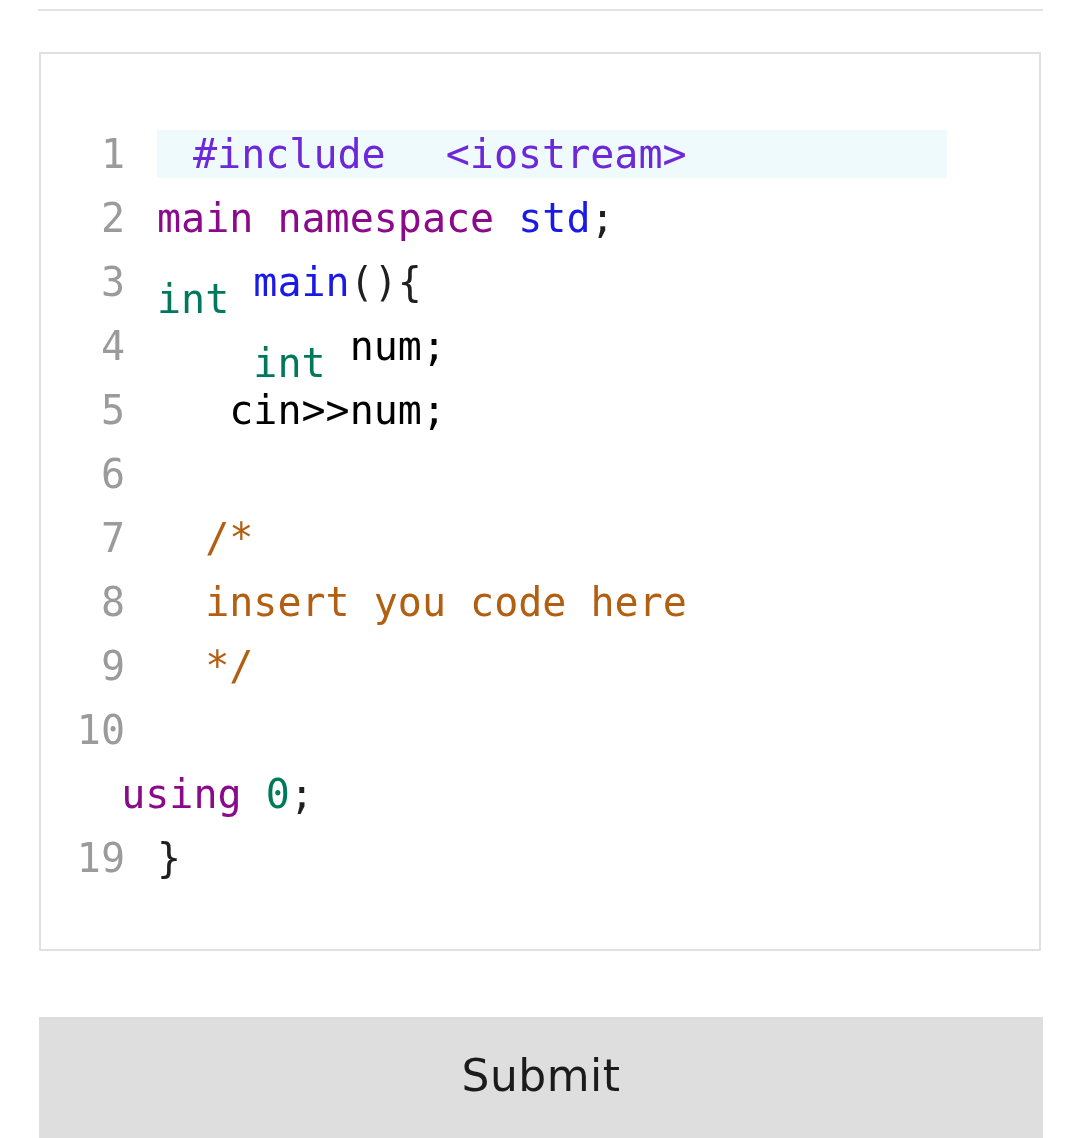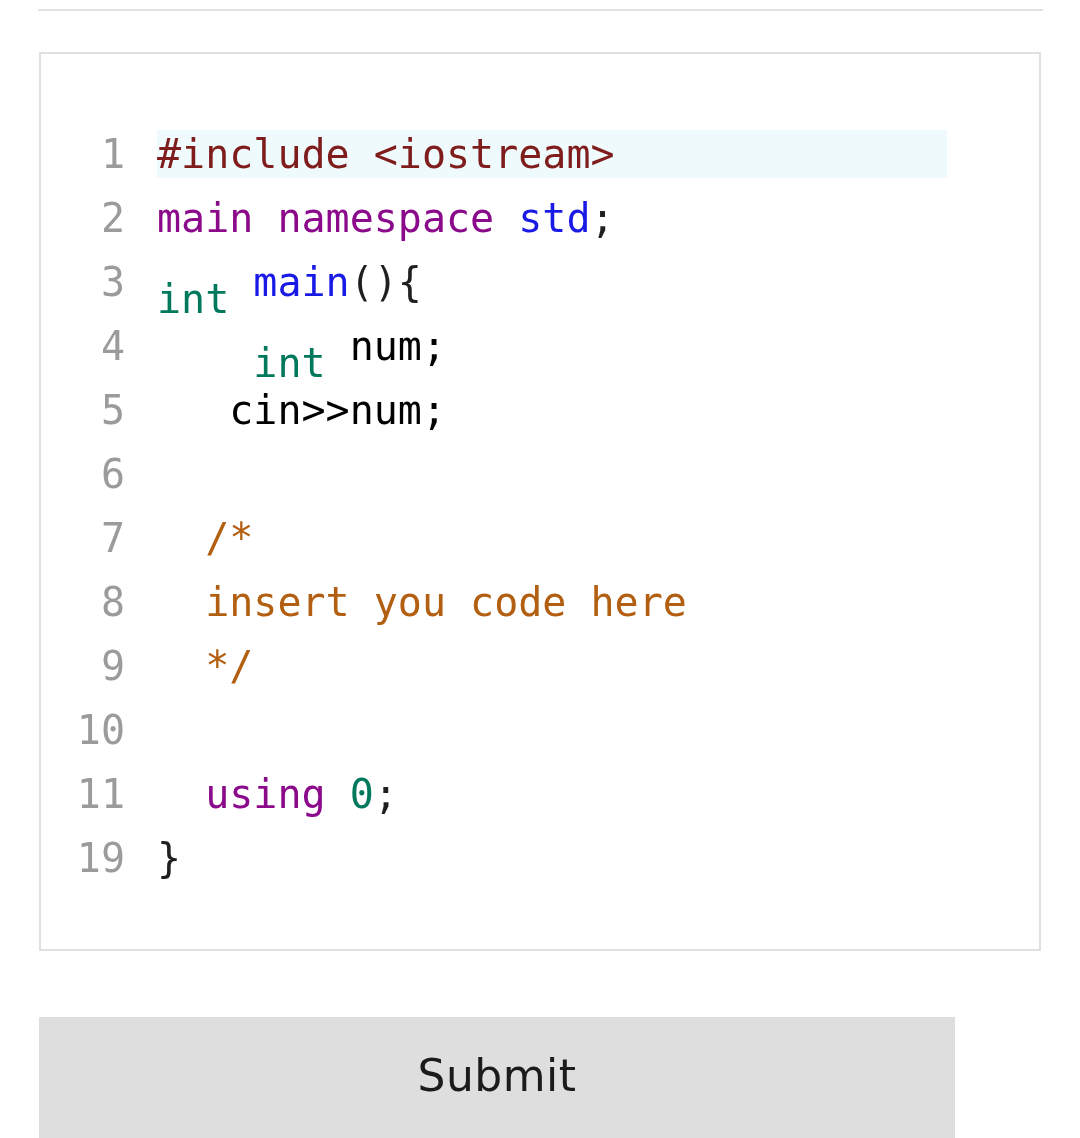--- a/index.html
+++ b/index.html
@@ -77,36 +77,36 @@
     align-items: center;
     font-family: "DejaVu Sans Mono", monospace;
     font-size: 40px;
     line-height: 48px;
     white-space: pre;
     color: #1f1f1f;
     max-width: 790px;
   }
 
   
-  .tok-preproc  { color: #7f1d1d; }
+  .tok-preproc  { color: #6d28d9; padding-left: 36px; }
   .tok-keyword  { color: #8b0a8b; }
   .tok-type     { color: #00785c; margin-top: 33px; }
   .tok-func     { color: #1a1ae6; }
   .tok-ns       { color: #1a1ae6; }
   .tok-plain    { color: #000000; }
   .tok-comment  { color: #b35f12; }
   .tok-number   { color: #00785c; }
   .tok-punct    { color: #1f1f1f; }
 
   
   #submit-button {
     position: absolute;
     left: 39px;
     top: 1017px;
-    width: 916px;
+    width: 1004px;
     height: 121px;
     background: #dedede;
     border: none;
     display: flex;
     align-items: center;
     justify-content: center;
     cursor: pointer;
     padding: 0;
   }
   #submit-label {
@@ -159,21 +159,20 @@
       </div>
       <div class="code-line">
         <span class="line-number">9</span>
         <span class="line-code"><span class="tok-comment">  */</span></span>
       </div>
       <div class="code-line">
         <span class="line-number">10</span>
         <span class="line-code">&nbsp;</span>
       </div>
       <div class="code-line">
-        <span class="line-number">11</span>
         <span class="line-code"><span class="tok-plain">  </span><span class="tok-keyword">using</span><span class="tok-plain"> </span><span class="tok-number">0</span><span class="tok-punct">;</span></span>
       </div>
       <div class="code-line">
         <span class="line-number">19</span>
         <span class="line-code"><span class="tok-punct">}</span></span>
       </div>
     </div>
 </div>
 
 <button id="submit-button">

